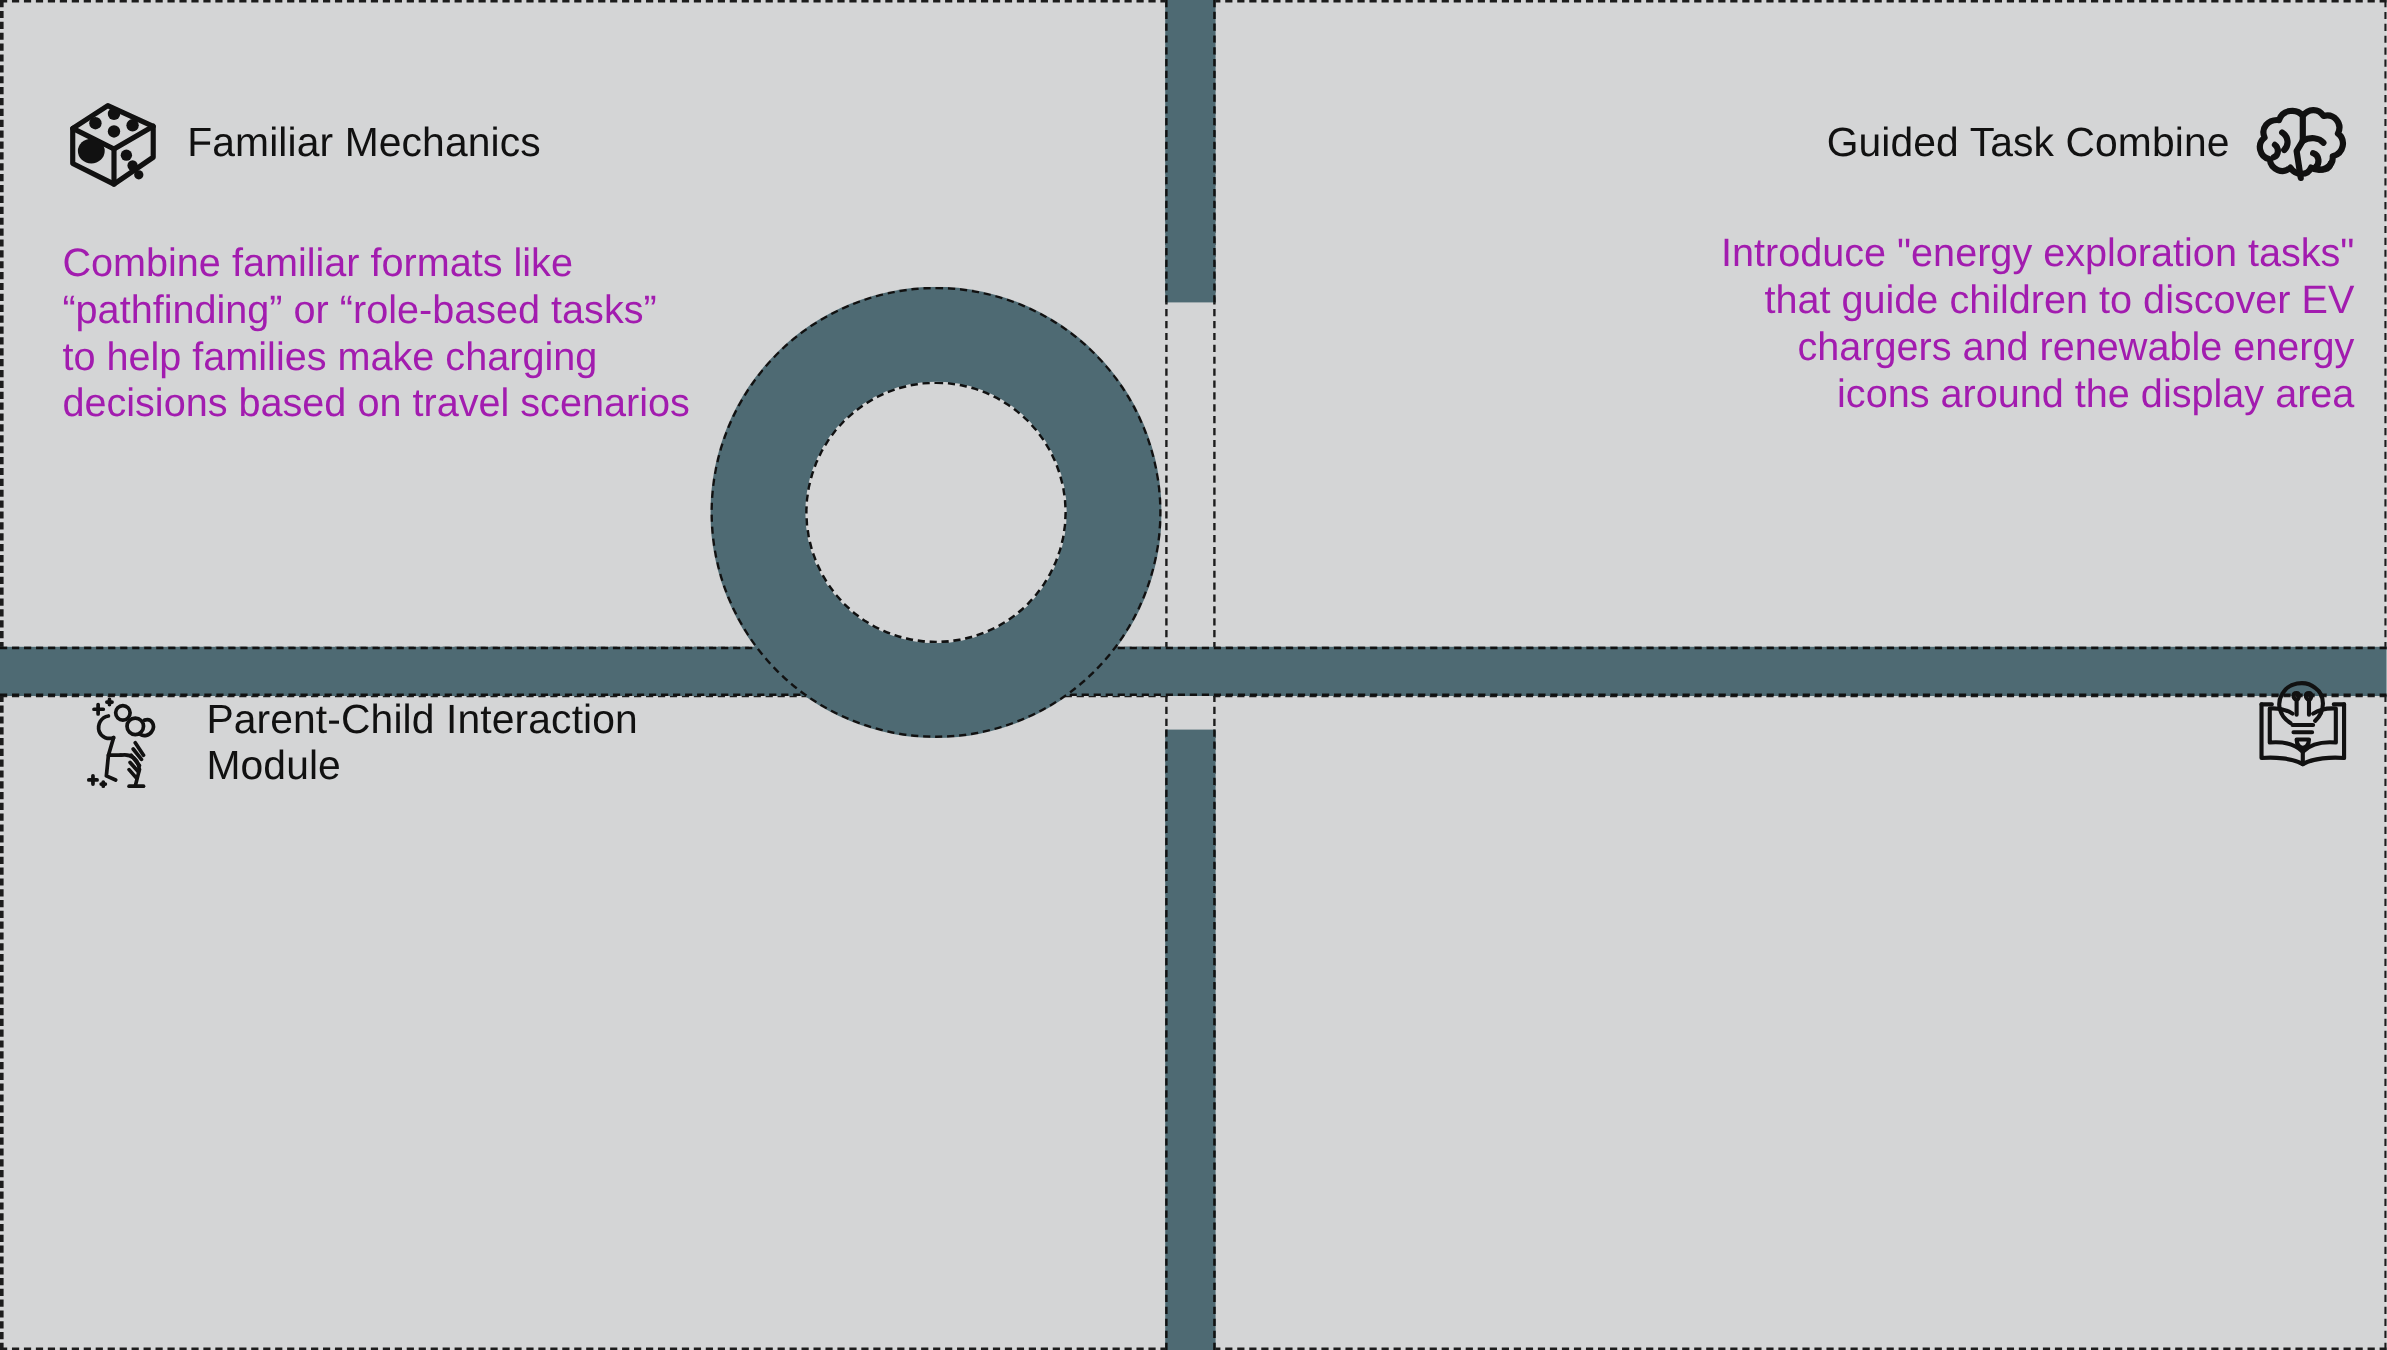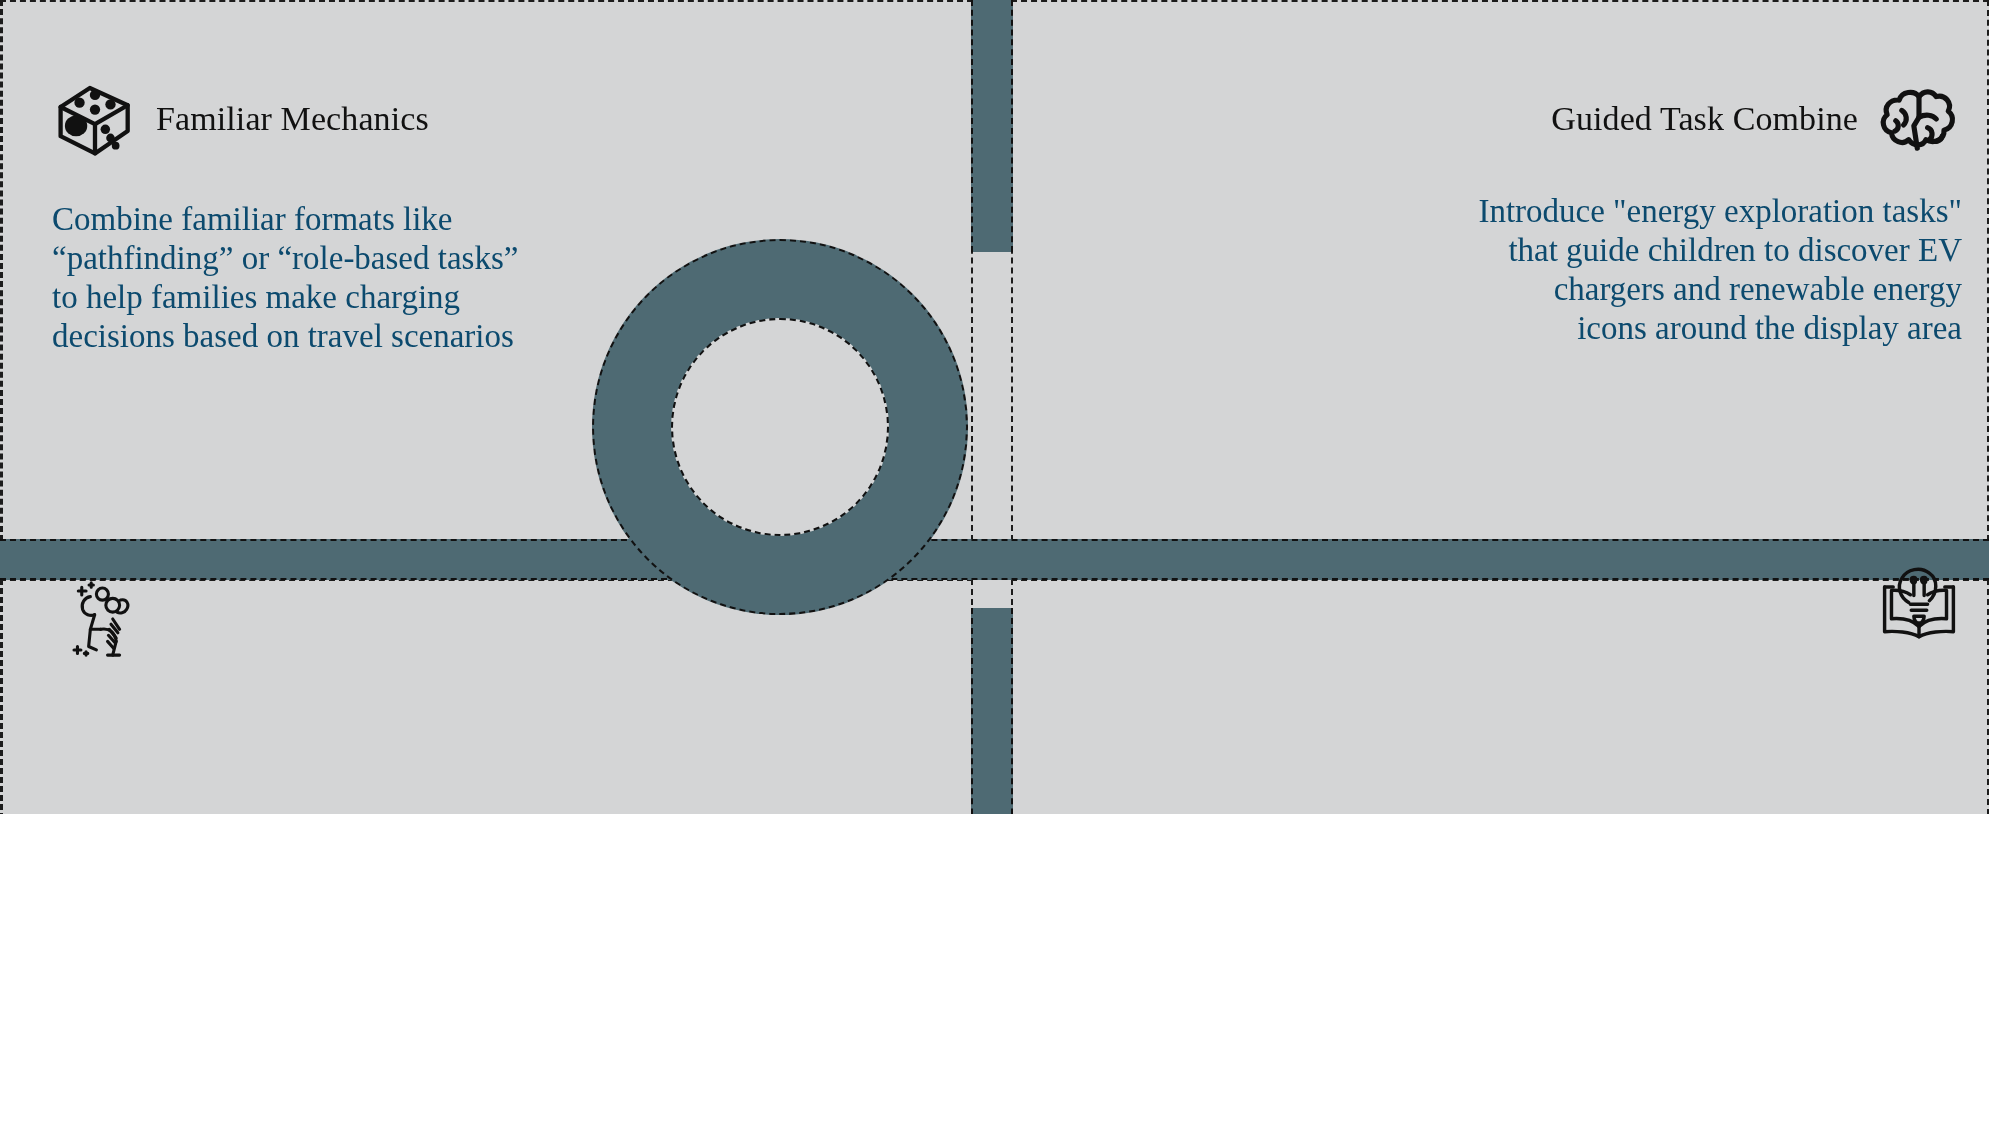--- a/index.html
+++ b/index.html
@@ -3,23 +3,23 @@
 <meta charset="utf-8">
 <style>
   html, body {
     margin: 0;
     padding: 0;
     background: #ffffff;
   }
   #canvas {
     position: relative;
     width: 1989px;
-    height: 814px;
+    height: 1125px;
     background: #d4d5d6;
-    font-family: Liberation Serif, serif;
+    font-family: Liberation Sans, sans-serif;
     overflow: hidden;
   }
 
   
   .quad {
     position: absolute;
     box-sizing: border-box;
     border: 2px dashed #1c1c1c;
     background: #d4d5d6;
   }
@@ -97,21 +97,21 @@
     font-size: 34px;
     color: #111;
     line-height: 1.13;
     letter-spacing: 0.1px;
     white-space: pre-line;
   }
   .card-title.ta-left  { text-align: left; }
   .card-title.ta-right { text-align: right; }
   .card-body {
     font-size: 33px;
-    color: #0c4a6e;
+    color: #a21caf;
     line-height: 1.18;
     white-space: pre-line;
   }
   .card-body.ta-left  { text-align: left; }
   .card-body.ta-right { text-align: right; }
 
   .icon-box {
     flex: 0 0 auto;
     width: 86px;
     height: 86px;
@@ -220,20 +220,22 @@
 
             <path d="M52 50 L60 62 M50 56 L58 66 M48 62 L56 72 M47 69 L55 78 M46 76 L53 84"></path>
 
             <path d="M16 13 L16 22 M12 17.5 L21 17.5"></path>
             <path d="M27 8 L27 13 M24.5 10.5 L29.5 10.5"></path>
             <path d="M11 82 L11 90 M7 86 L15 86"></path>
             <path d="M21 88 L21 92 M19 90 L23 90"></path>
           </g>
         </svg>
       </span>
+      <div class="card-title ta-left">Parent-Child Interaction
+Module</div>
     </div>
     <div class="gap"></div>
   </div>
 
   <div class="card" id="card-br">
     <div class="card-head right">
       <span class="icon-box">
         <svg viewBox="0 0 100 100">
           <g fill="none" stroke="#111" stroke-width="4" stroke-linejoin="round" stroke-linecap="round">
 

